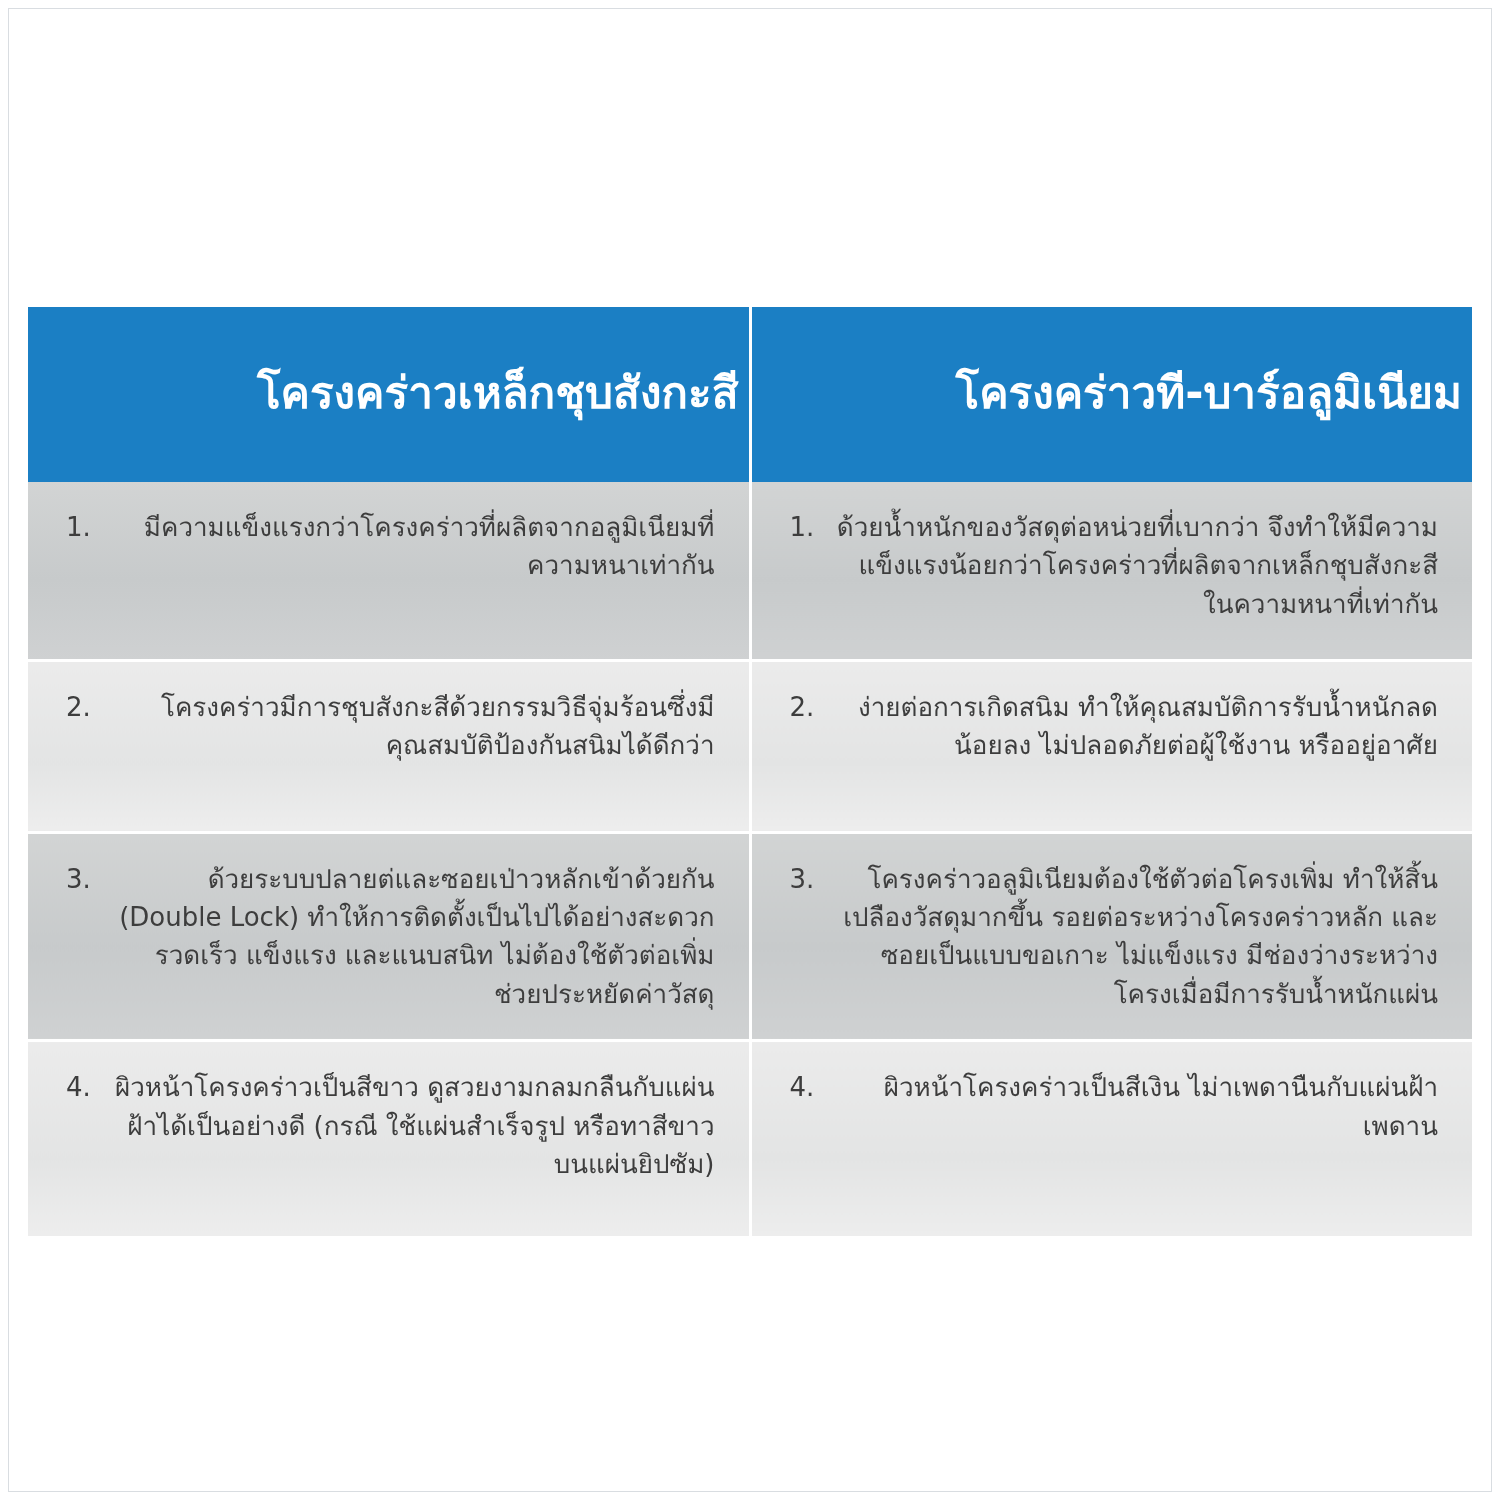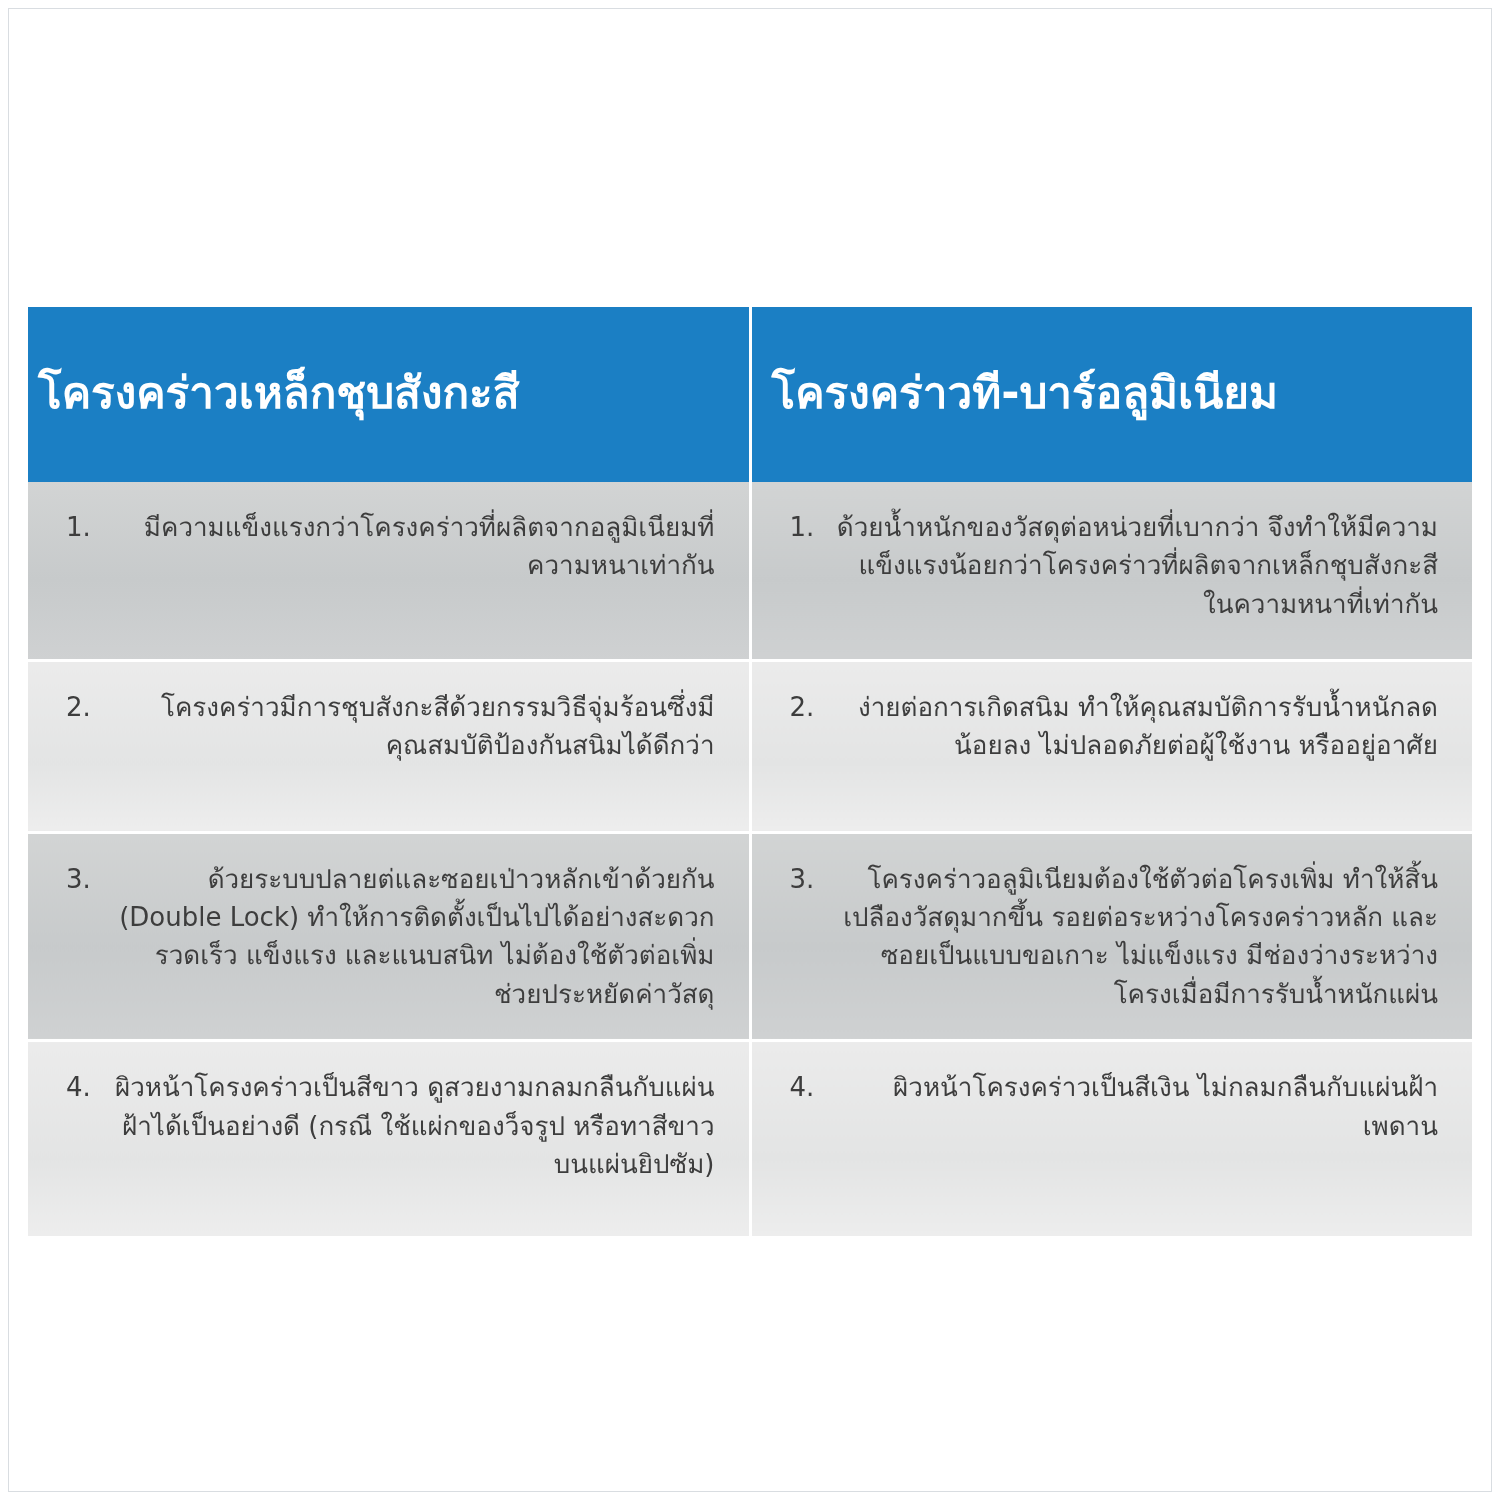--- a/index.html
+++ b/index.html
@@ -40,21 +40,21 @@
     border-collapse: collapse;
     table-layout: fixed;
   }
 
   table.comparison col.col-left { width: 50%; }
   table.comparison col.col-right { width: 50%; }
 
   th.head-cell {
     background: #1b7fc4;
     color: #ffffff;
-    text-align: left;
+    text-align: right;
     vertical-align: middle;
     font-size: 44px;
     font-weight: bold;
     letter-spacing: 0px;
     padding: 28px 10px 34px 10px;
     height: 175px;
     border-left: 3px solid #ffffff;
     border-right: 3px solid #ffffff;
     box-sizing: border-box;
   }
@@ -161,25 +161,25 @@
           <div class="item">
             <span class="item-num">3.</span>
             <span class="item-text">โครงคร่าวอลูมิเนียมต้องใช้ตัวต่อโครงเพิ่ม ทำให้สิ้นเปลืองวัสดุมากขึ้น รอยต่อระหว่างโครงคร่าวหลัก และซอยเป็นแบบขอเกาะ ไม่แข็งแรง มีช่องว่างระหว่างโครงเมื่อมีการรับน้ำหนักแผ่น</span>
           </div>
         </td>
       </tr>
       <tr class="row-light row-last r4">
         <td class="body-cell first">
           <div class="item">
             <span class="item-num">4.</span>
-            <span class="item-text">ผิวหน้าโครงคร่าวเป็นสีขาว ดูสวยงามกลมกลืนกับแผ่นฝ้าได้เป็นอย่างดี (กรณี ใช้แผ่กของว็จรูป หรือทาสีขาวบนแผ่นยิปซัม)</span>
+            <span class="item-text">ผิวหน้าโครงคร่าวเป็นสีขาว ดูสวยงามกลมกลืนกับแผ่นฝ้าได้เป็นอย่างดี (กรณี ใช้แผ่นสำเร็จรูป หรือทาสีขาวบนแผ่นยิปซัม)</span>
           </div>
         </td>
         <td class="body-cell last">
           <div class="item">
             <span class="item-num">4.</span>
-            <span class="item-text">ผิวหน้าโครงคร่าวเป็นสีเงิน ไม่กลมกลืนกับแผ่นฝ้าเพดาน</span>
+            <span class="item-text">ผิวหน้าโครงคร่าวเป็นสีเงิน ไม่าเพดานืนกับแผ่นฝ้าเพดาน</span>
           </div>
         </td>
       </tr>
     </tbody>
   </table>
 </div>
 
 </body></html>

